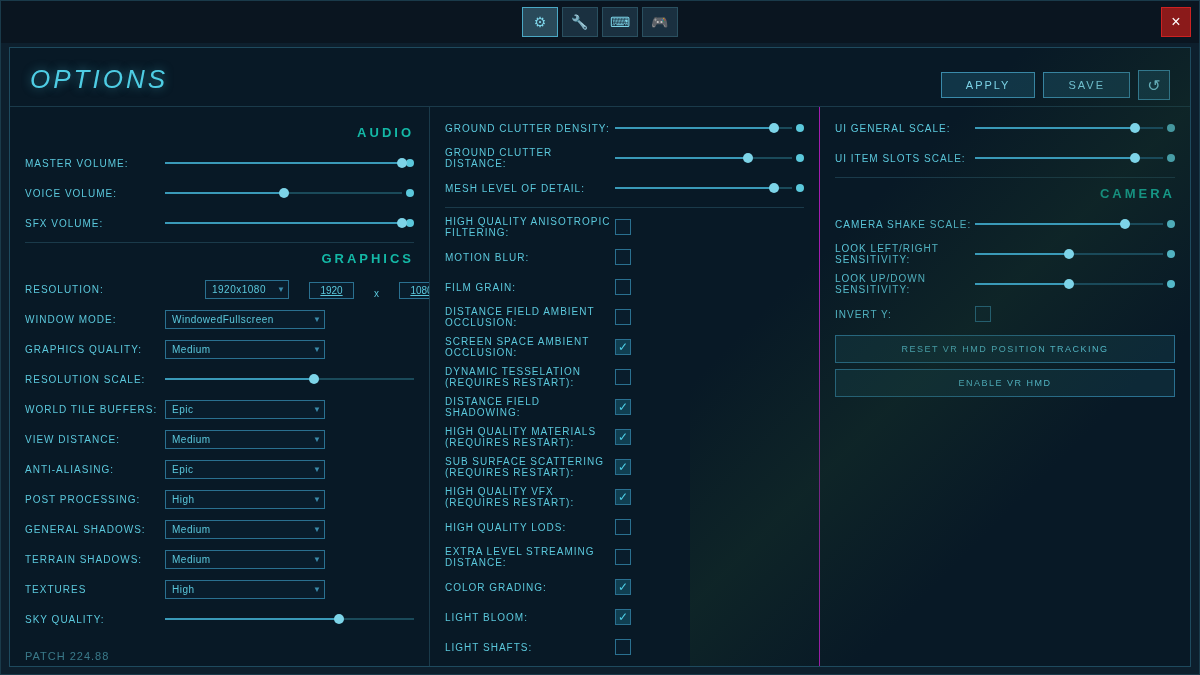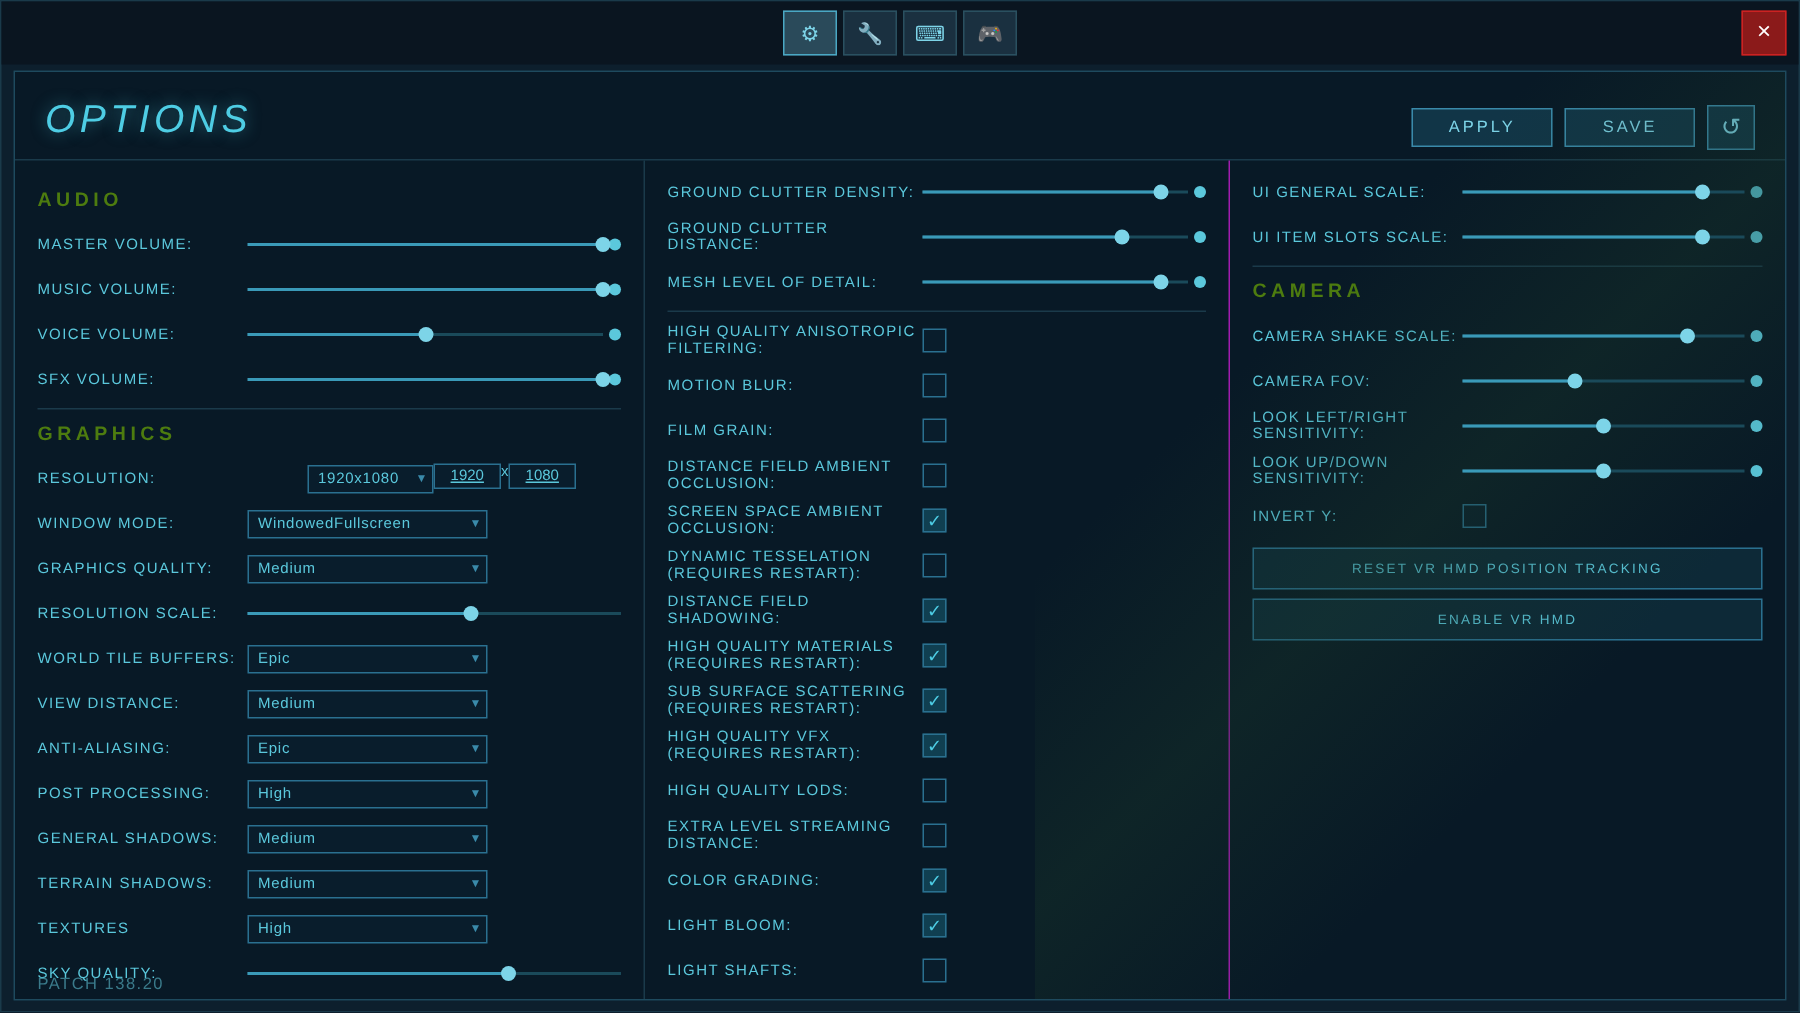--- a/index.html
+++ b/index.html
@@ -149,22 +149,22 @@
       overflow-y: auto;
     }
     .col-right {
       flex: 1;
       padding: 10px 15px;
       overflow-y: auto;
     }
 
     
     .section-header {
-      text-align: left;
-      color: #4d7c0f;
+      text-align: right;
+      color: #14b8a6;
       font-size: 13px;
       letter-spacing: 3px;
       font-weight: bold;
       margin: 8px 0 12px;
       text-transform: uppercase;
     }
 
     
     .setting-row {
       display: flex;
@@ -233,22 +233,22 @@
       top: 50%;
       transform: translateY(-50%);
       color: #3a8aaa;
       font-size: 8px;
       pointer-events: none;
     }
 
     
     .res-inputs {
       display: flex;
-      align-items: flex-start;
-      gap: 0;
+      align-items: flex-end;
+      gap: 20px;
       padding-left: 40px;
     }
     .res-input {
       width: 45px;
       background: rgba(10,30,45,0.9);
       border: 1px solid #2a7090;
       color: #5bc8dc;
       font-size: 10px;
       padding: 2px 4px;
       text-align: center;
@@ -361,30 +361,20 @@
           <span class="setting-label">MASTER VOLUME:</span>
           <div class="slider-full">
             <div class="slider-track">
               <div class="slider-fill" style="width:100%"></div>
               <div class="slider-thumb" style="left:calc(100% - 5px)"></div>
             </div>
             <div class="slider-end-dot"></div>
           </div>
         </div>
 
-        <div class="setting-row">
-          <span class="setting-label">MUSIC VOLUME:</span>
-          <div class="slider-full">
-            <div class="slider-track">
-              <div class="slider-fill" style="width:100%"></div>
-              <div class="slider-thumb" style="left:calc(100% - 5px)"></div>
-            </div>
-            <div class="slider-end-dot"></div>
-          </div>
-        </div>
 
         <div class="setting-row">
           <span class="setting-label">VOICE VOLUME:</span>
           <div class="slider-full">
             <div class="slider-track">
               <div class="slider-fill" style="width:50%"></div>
               <div class="slider-thumb" style="left:calc(50% - 5px)"></div>
             </div>
             <div class="slider-end-dot"></div>
           </div>
@@ -722,30 +712,20 @@
           <span class="setting-label">CAMERA SHAKE SCALE:</span>
           <div class="slider-full">
             <div class="slider-track">
               <div class="slider-fill" style="width:80%"></div>
               <div class="slider-thumb" style="left:calc(80% - 5px)"></div>
             </div>
             <div class="slider-end-dot"></div>
           </div>
         </div>
 
-        <div class="setting-row">
-          <span class="setting-label">CAMERA FOV:</span>
-          <div class="slider-full">
-            <div class="slider-track">
-              <div class="slider-fill" style="width:40%"></div>
-              <div class="slider-thumb" style="left:calc(40% - 5px)"></div>
-            </div>
-            <div class="slider-end-dot"></div>
-          </div>
-        </div>
 
         <div class="setting-row">
           <span class="setting-label">LOOK LEFT/RIGHT SENSITIVITY:</span>
           <div class="slider-full">
             <div class="slider-track">
               <div class="slider-fill" style="width:50%"></div>
               <div class="slider-thumb" style="left:calc(50% - 5px)"></div>
             </div>
             <div class="slider-end-dot"></div>
           </div>
@@ -769,17 +749,17 @@
 
         <div class="col-right-bottom">
           <button class="vr-btn">RESET VR HMD POSITION TRACKING</button>
           <button class="vr-btn">ENABLE VR HMD</button>
         </div>
 
       </div>
 
     </div>
 
-    <div class="patch-info">PATCH 138.20</div>
+    <div class="patch-info">PATCH 224.88</div>
 
   </div>
 
 </div>
 
 </body></html>

